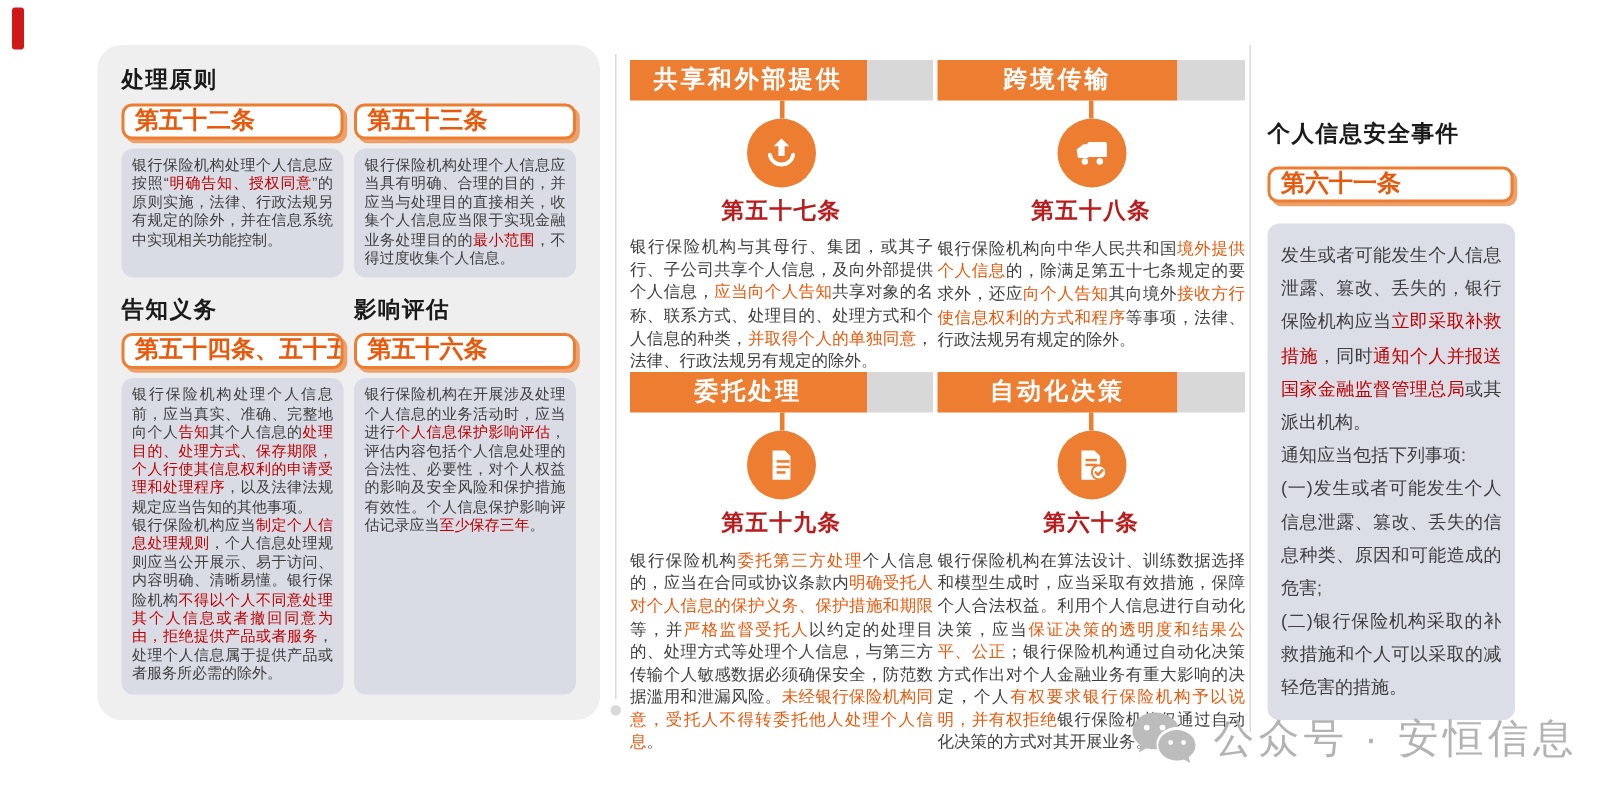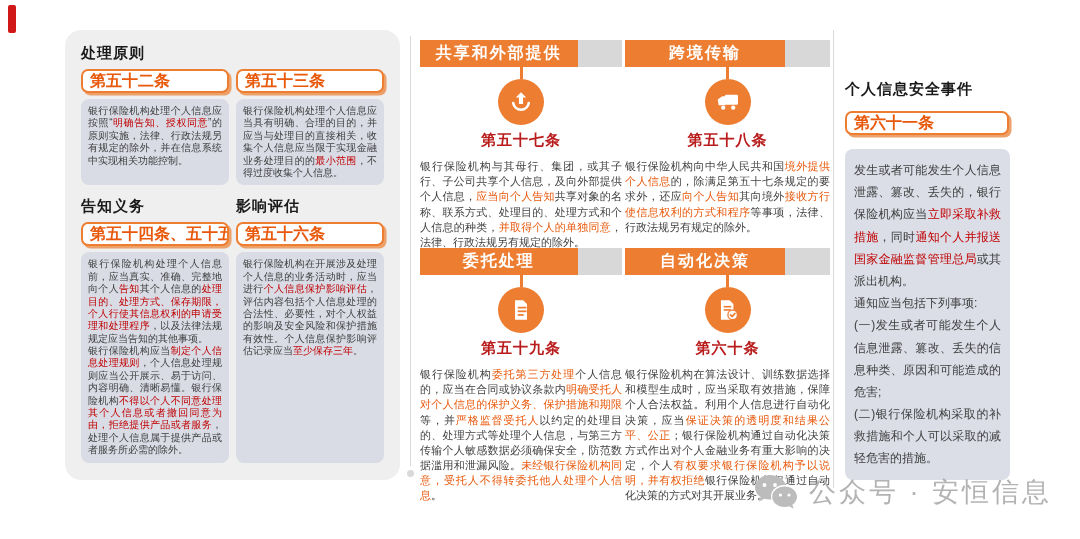--- a/index.html
+++ b/index.html
@@ -23,21 +23,21 @@
            color:#3f3f3f;text-align:justify;align-self:stretch;}
 
   
   .divider{position:absolute;width:1px;background:#d9d9d9;}
   .div-left{left:410px;top:36px;height:430px;}
   .div-right{left:833px;top:30px;height:458px;}
   .div-dot{position:absolute;left:407px;top:470px;width:7px;height:7px;border-radius:50%;background:#d9d9d9;}
 
   
   .mid-card{position:absolute;display:flex;flex-direction:column;align-items:center;}
-  .mc1{left:420px;top:40px;width:202px;}
+  .mc1{left:420px;top:40px;width:202px;font-family:Liberation Mono, monospace;}
   .mc2{left:625px;top:40px;width:205px;}
   .mc3{left:420px;top:248px;width:202px;}
   .mc4{left:625px;top:248px;width:205px;}
   .bar{width:100%;height:27px;display:flex;}
   .bar-orange{width:78%;background:#ed7d31;color:#fff;font-weight:bold;font-size:16px;letter-spacing:2px;
               display:flex;align-items:center;justify-content:center;}
   .bar-gray{flex:1;background:#d8d8d8;}
   .connector{width:3px;height:12px;background:#ed7d31;}
   .icon-circle{width:46px;height:46px;border-radius:50%;background:#ed7d31;
                display:flex;align-items:center;justify-content:center;}

